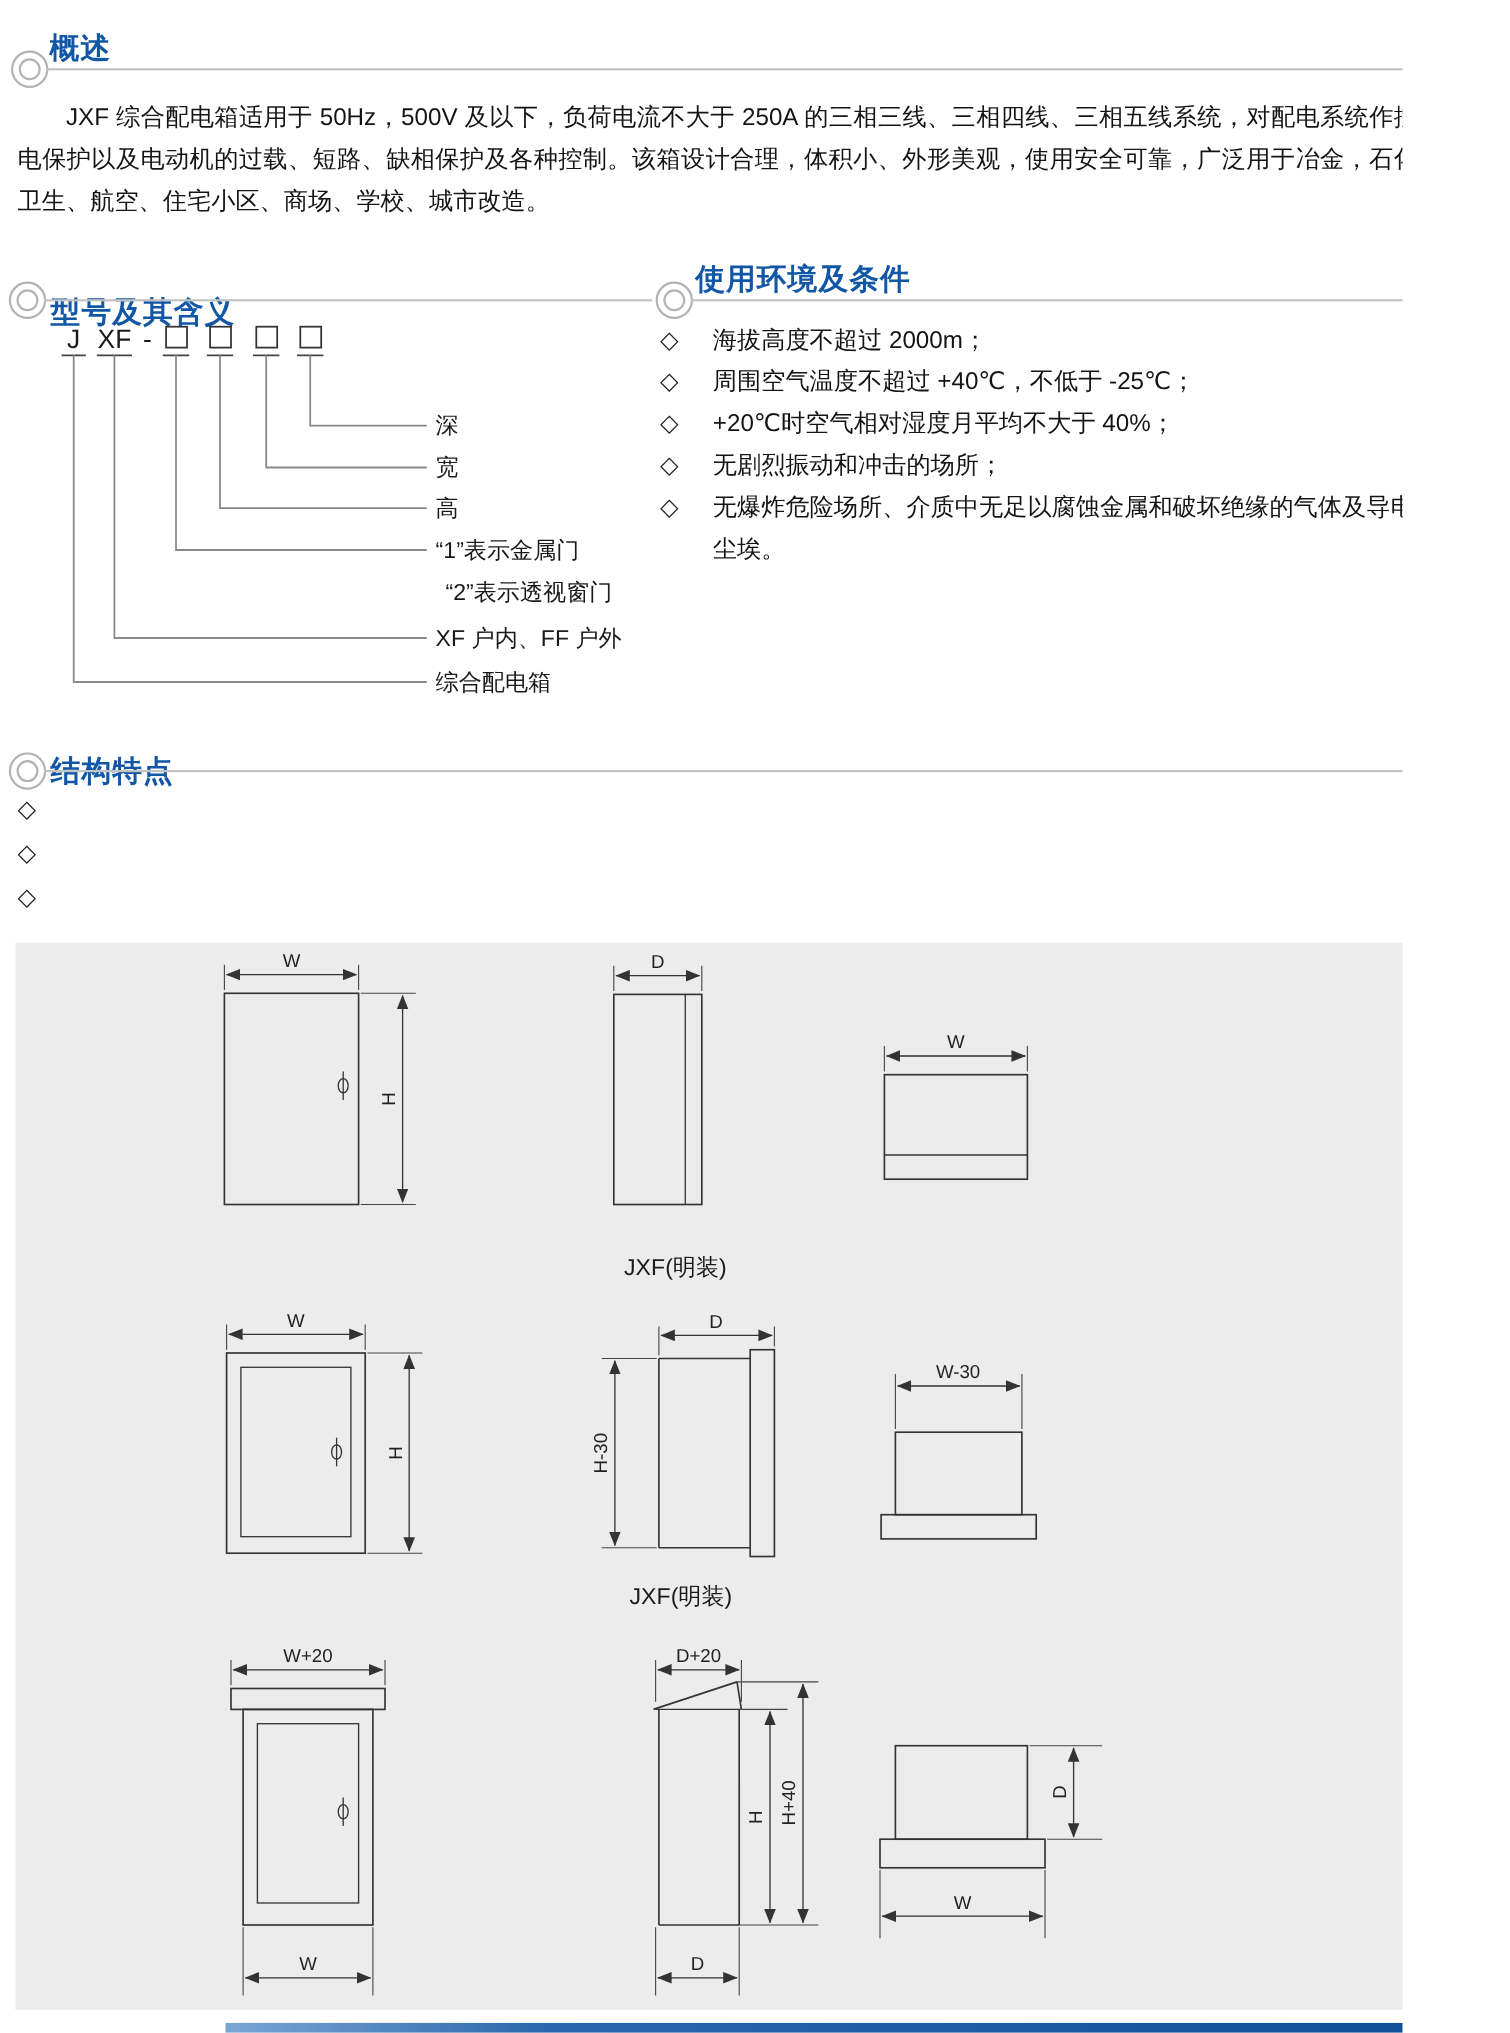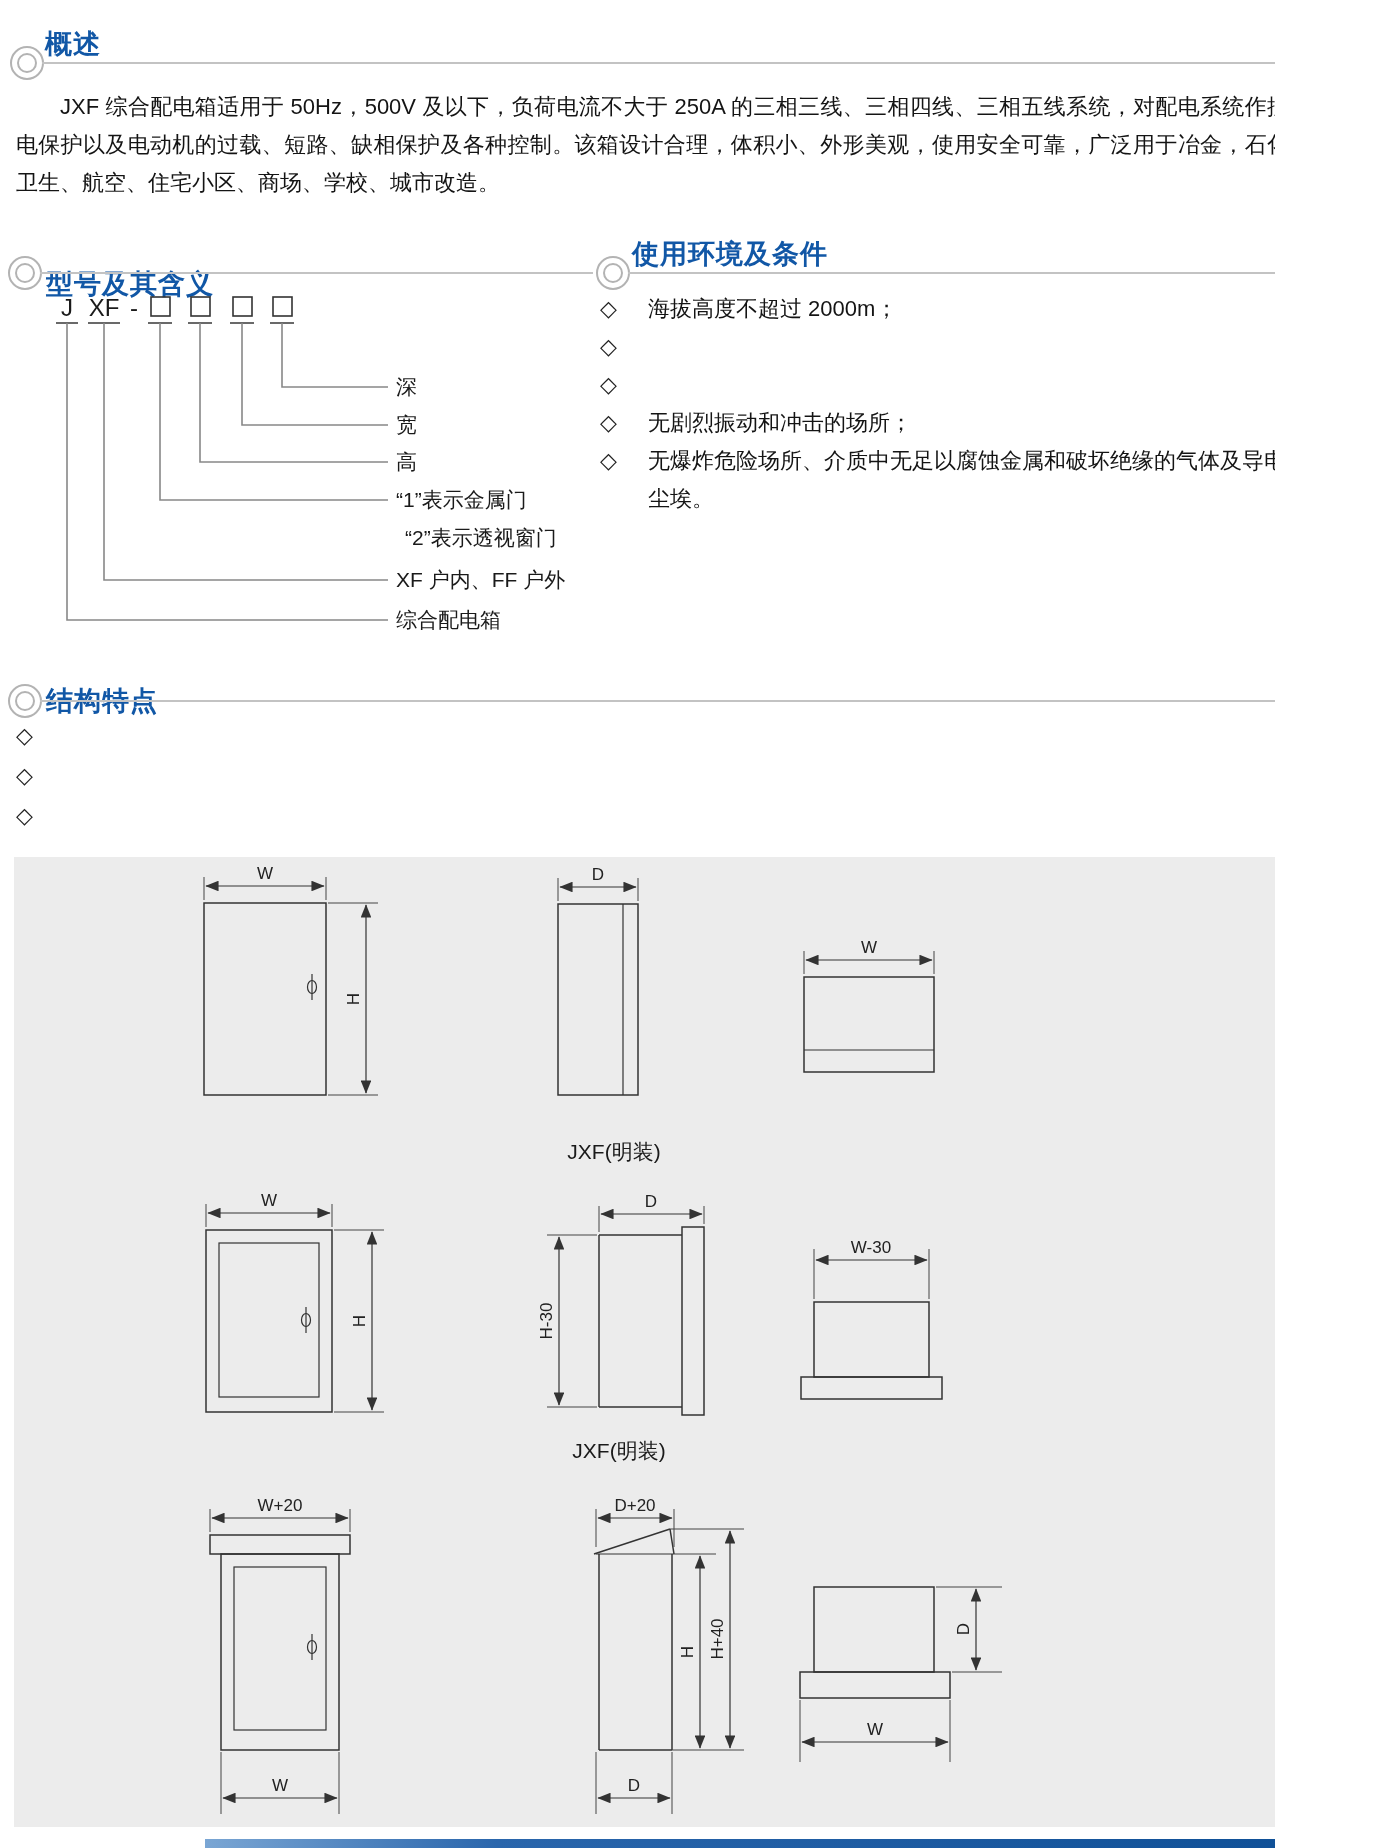--- a/index.html
+++ b/index.html
@@ -93,23 +93,25 @@
     <text class="tree-label" x="366" y="335">综合配电箱</text>
   </svg>
 
   <div class="blist" style="left:600px; top:290px; width:770px;">
     <div class="bitem">
       <span class="dia">◇</span>
       <span class="env-text">海拔高度不超过 2000m；</span>
     </div>
     <div class="bitem">
       <span class="dia">◇</span>
-    </div>
-    <div class="bitem">
-      <span class="dia">◇</span>
+      <span class="env-text">周围空气温度不超过 +40℃，不低于 -25℃；</span>
+    </div>
+    <div class="bitem">
+      <span class="dia">◇</span>
+      <span class="env-text">+20℃时空气相对湿度月平均不大于 40%；</span>
     </div>
     <div class="bitem">
       <span class="dia">◇</span>
       <span class="env-text">无剧烈振动和冲击的场所；</span>
     </div>
     <div class="bitem">
       <span class="dia">◇</span>
       <span class="env-text">无爆炸危险场所、介质中无足以腐蚀金属和破坏绝缘的气体及导电尘埃。</span>
     </div>
   </div>

